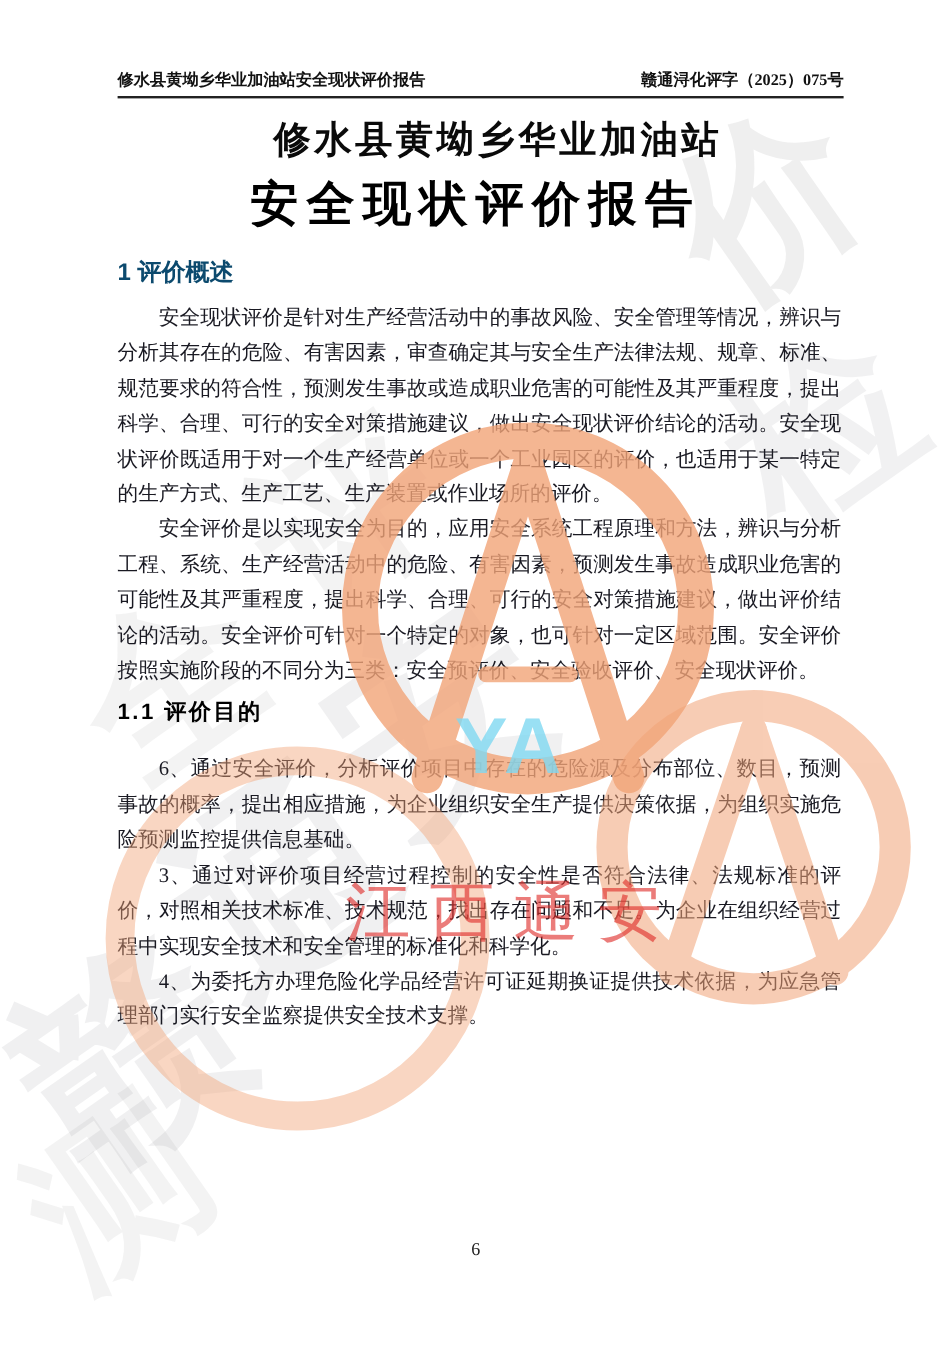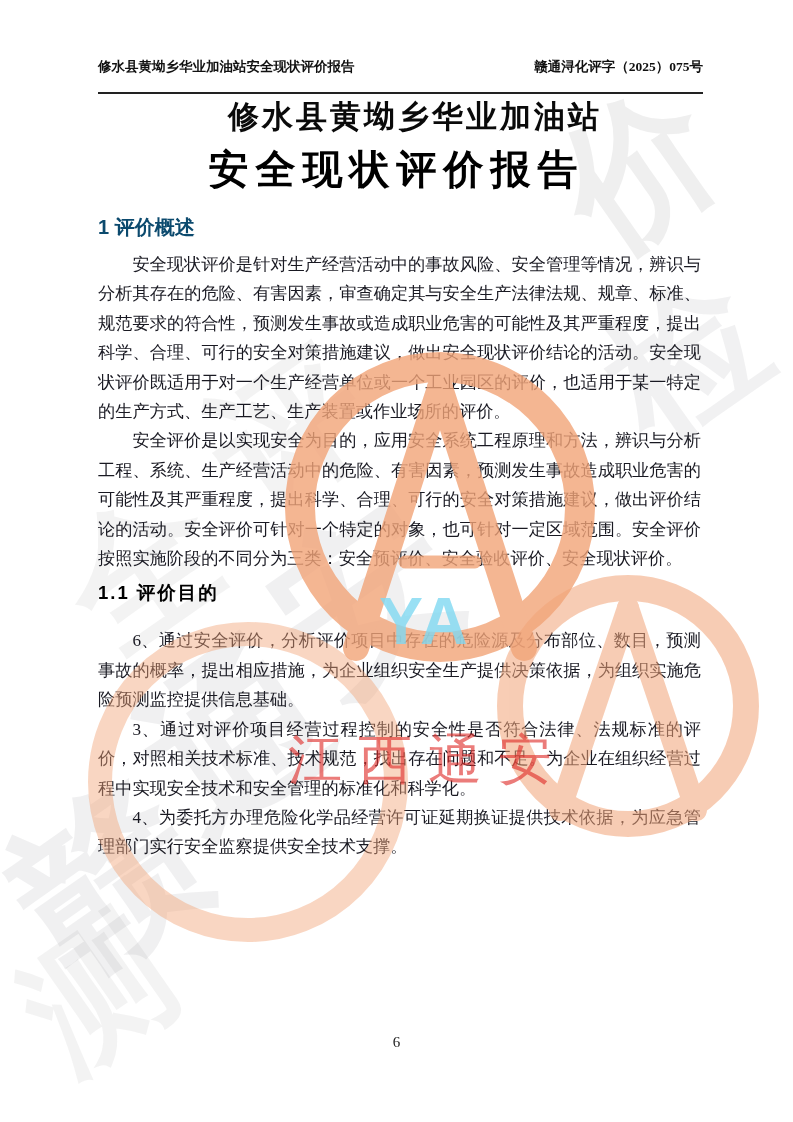--- a/index.html
+++ b/index.html
@@ -10,21 +10,21 @@
     overflow:hidden;
     font-family:"Liberation Serif","DejaVu Serif",serif;
     color:#191922;
   }
   
   .header{
     position:absolute;left:98px;right:90px;top:58px;
     display:flex;justify-content:space-between;align-items:flex-end;
     font-size:13.5px;font-weight:bold;color:#111;
     border-bottom:2px solid #222;
-    padding-bottom:16px;
+    padding-bottom:4px;
   }
   
   .titles{position:absolute;left:0;right:0;top:96px;text-align:center;}
   .title1{
     font-size:31px;font-weight:bold;letter-spacing:3px;color:#0a0a0a;
     font-family:"Liberation Serif","DejaVu Serif",serif;
     padding-left:37px;
   }
   .title2{
     margin-top:4px;

